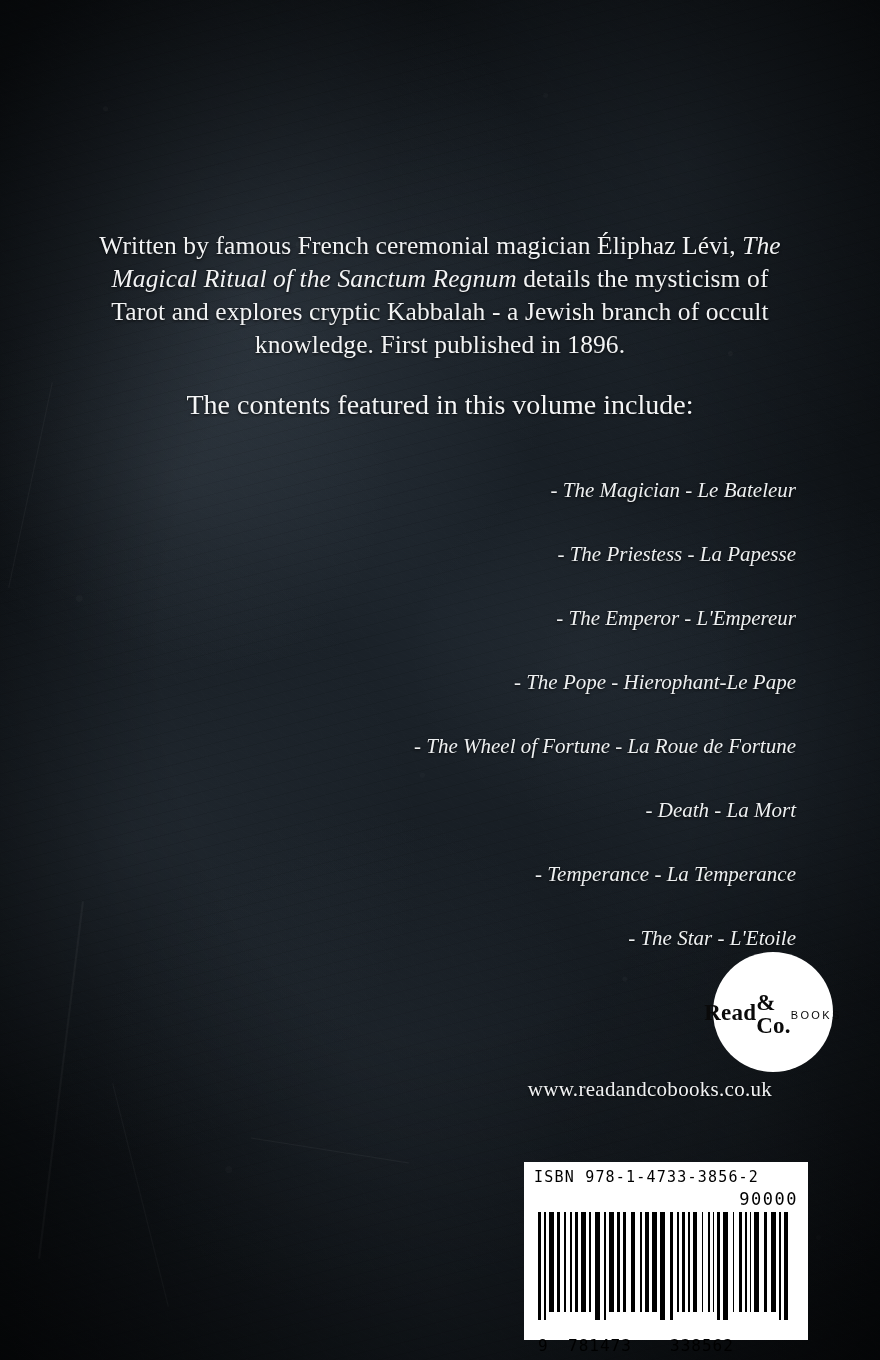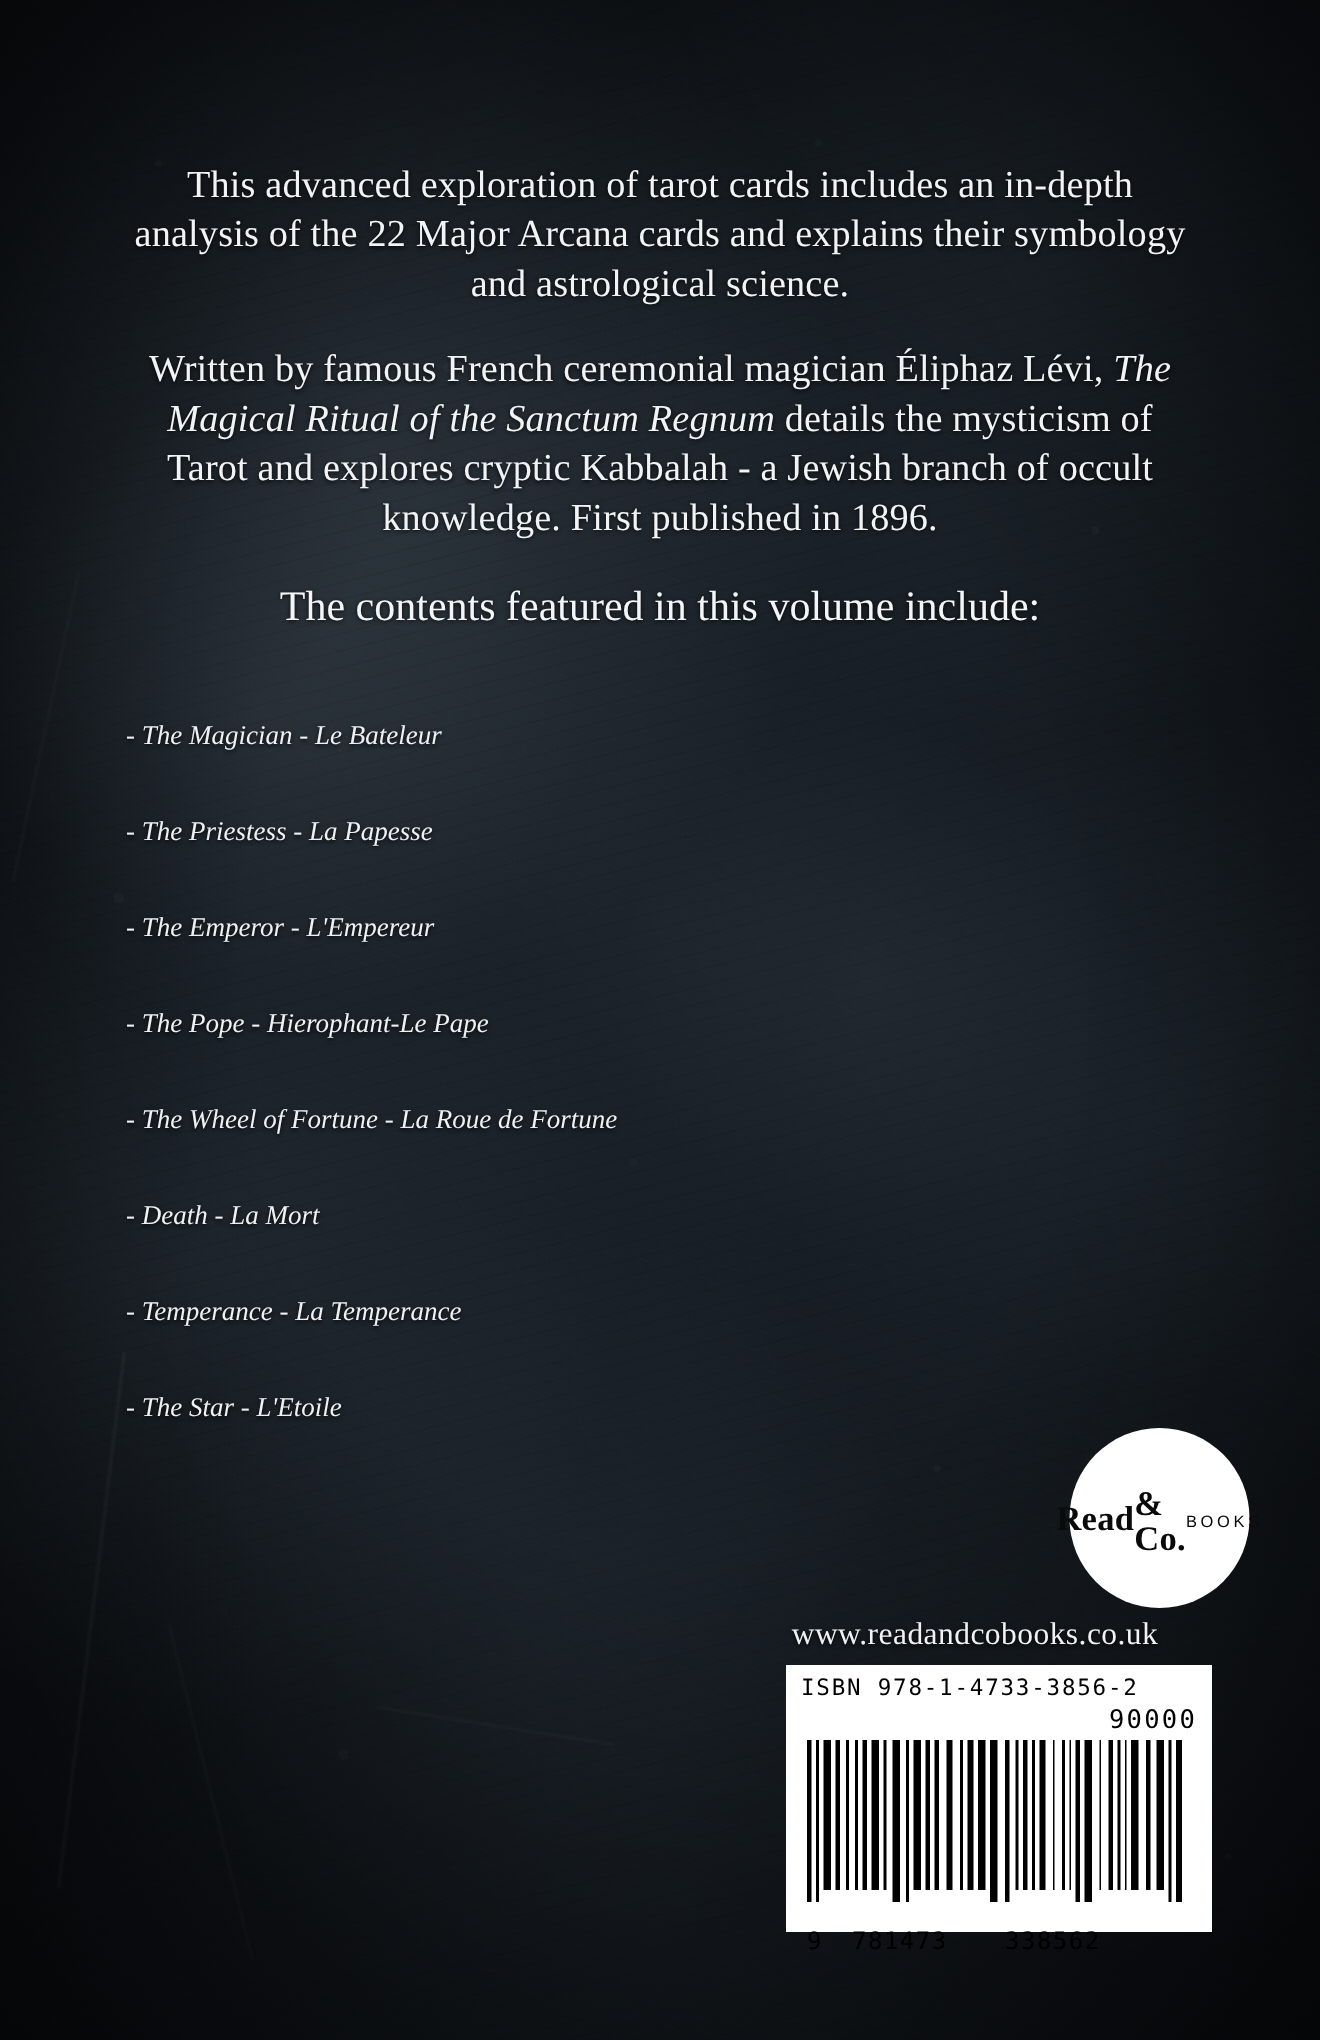--- a/index.html
+++ b/index.html
@@ -106,23 +106,23 @@
   .toc {
     position: absolute;
     top: 458px;
     left: 84px;
     width: 712px;
     margin: 0;
     padding: 0;
     list-style: none;
   }
   .toc li {
-    text-align: left;
+    text-align: right;
     font-style: italic;
-    font-size: 18px;
+    font-size: 21px;
     color: #eef0f1;
     height: 64px;
     line-height: 64px;
     text-shadow: 0 1px 3px rgba(0,0,0,.8);
     white-space: nowrap;
   }
 
   
   .roundel {
     position: absolute;
@@ -164,21 +164,21 @@
     text-align: center;
     color: #f0f1f2;
     font-size: 21px;
     letter-spacing: .3px;
     text-shadow: 0 1px 3px rgba(0,0,0,.8);
   }
 
   .barcode-box {
     position: absolute;
     left: 524px;
-    top: 1110px;
+    top: 1162px;
     width: 284px;
     height: 178px;
     background: #ffffff;
     padding: 0;
   }
   .bc-inner {
     position: relative;
     width: 100%;
     height: 100%;
   }
@@ -239,21 +239,20 @@
 
   <div class="crack" style="left:60px; top:900px; width:2px; height:360px; transform:rotate(7deg); filter:blur(.6px);"></div>
   <div class="crack" style="left:140px; top:1080px; width:1px; height:230px; transform:rotate(-14deg); filter:blur(.6px);"></div>
   <div class="crack" style="left:250px; top:1150px; width:160px; height:1px; transform:rotate(9deg); filter:blur(.6px);"></div>
   <div class="crack" style="left:30px; top:380px; width:1px; height:210px; transform:rotate(12deg); filter:blur(.7px);"></div>
 
   <div class="vignette"></div>
 
   <div class="content">
 
-    <div class="blurb p1">This advanced exploration of tarot cards includes an in-depth analysis of the 22 Major Arcana cards and explains their symbology and astrological science.</div>
 
     <div class="blurb p2"><span>Written by famous French ceremonial magician Éliphaz Lévi, </span><em>The Magical Ritual of the Sanctum Regnum</em><span> details the mysticism of Tarot and explores cryptic Kabbalah - a Jewish branch of occult knowledge. First published in 1896.</span></div>
 
     <div class="contents-head">The contents featured in this volume include:</div>
 
     <ul class="toc">
       <li>- The Magician - Le Bateleur</li>
       <li>- The Priestess - La Papesse</li>
       <li>- The Emperor - L'Empereur</li>
       <li>- The Pope - Hierophant-Le Pape</li>

